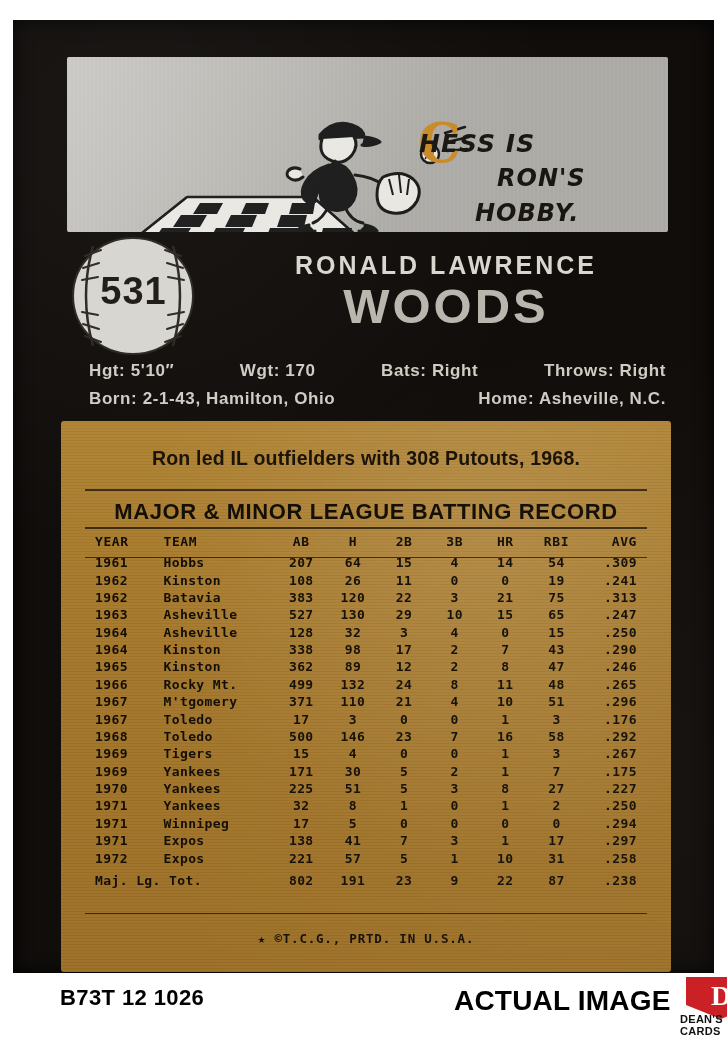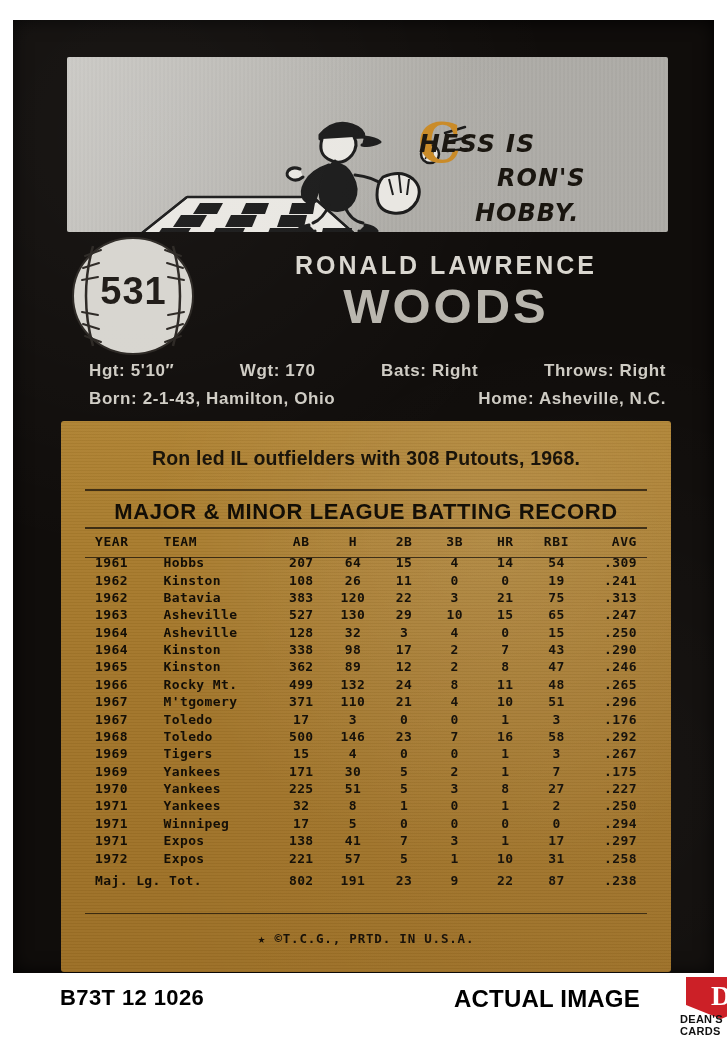--- a/index.html
+++ b/index.html
@@ -276,21 +276,21 @@
     color: #000000;
     font-size: 22px;
     font-weight: bold;
     letter-spacing: 0.4px;
   }
   #actual-image {
     position: absolute;
     left: 410px;
     top: 12px;
     color: #000000;
-    font-size: 24px;
+    font-size: 28px;
     font-weight: bold;
     letter-spacing: 0.2px;
   }
   #deans-logo {
     position: absolute;
     left: 636px;
     top: 2px;
     width: 82px;
     height: 46px;
   }

